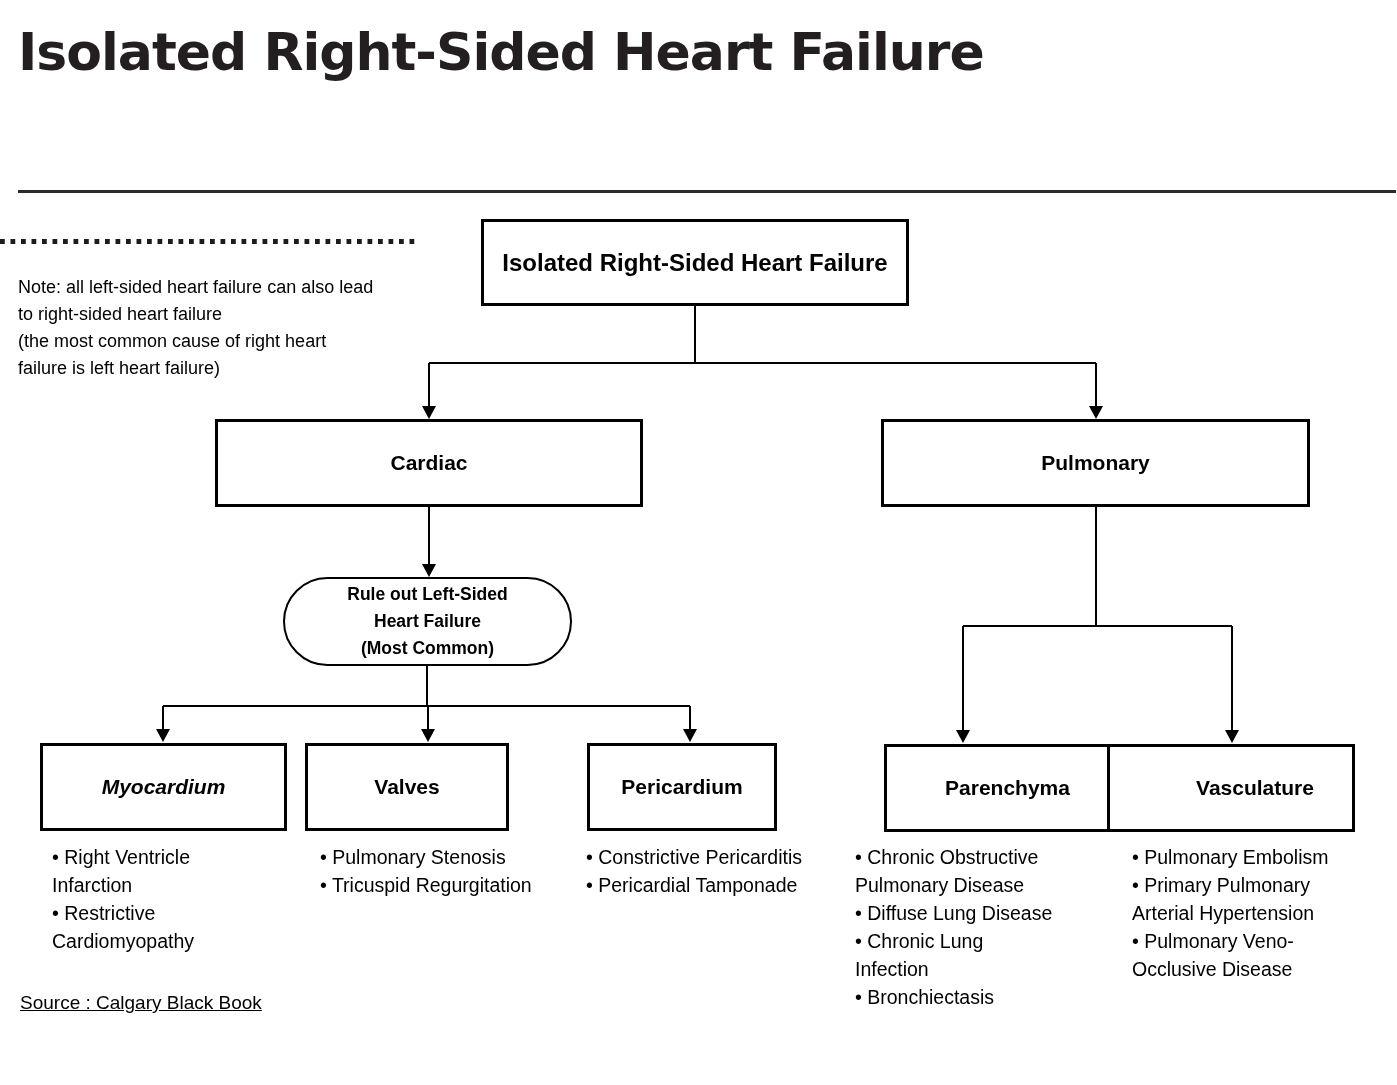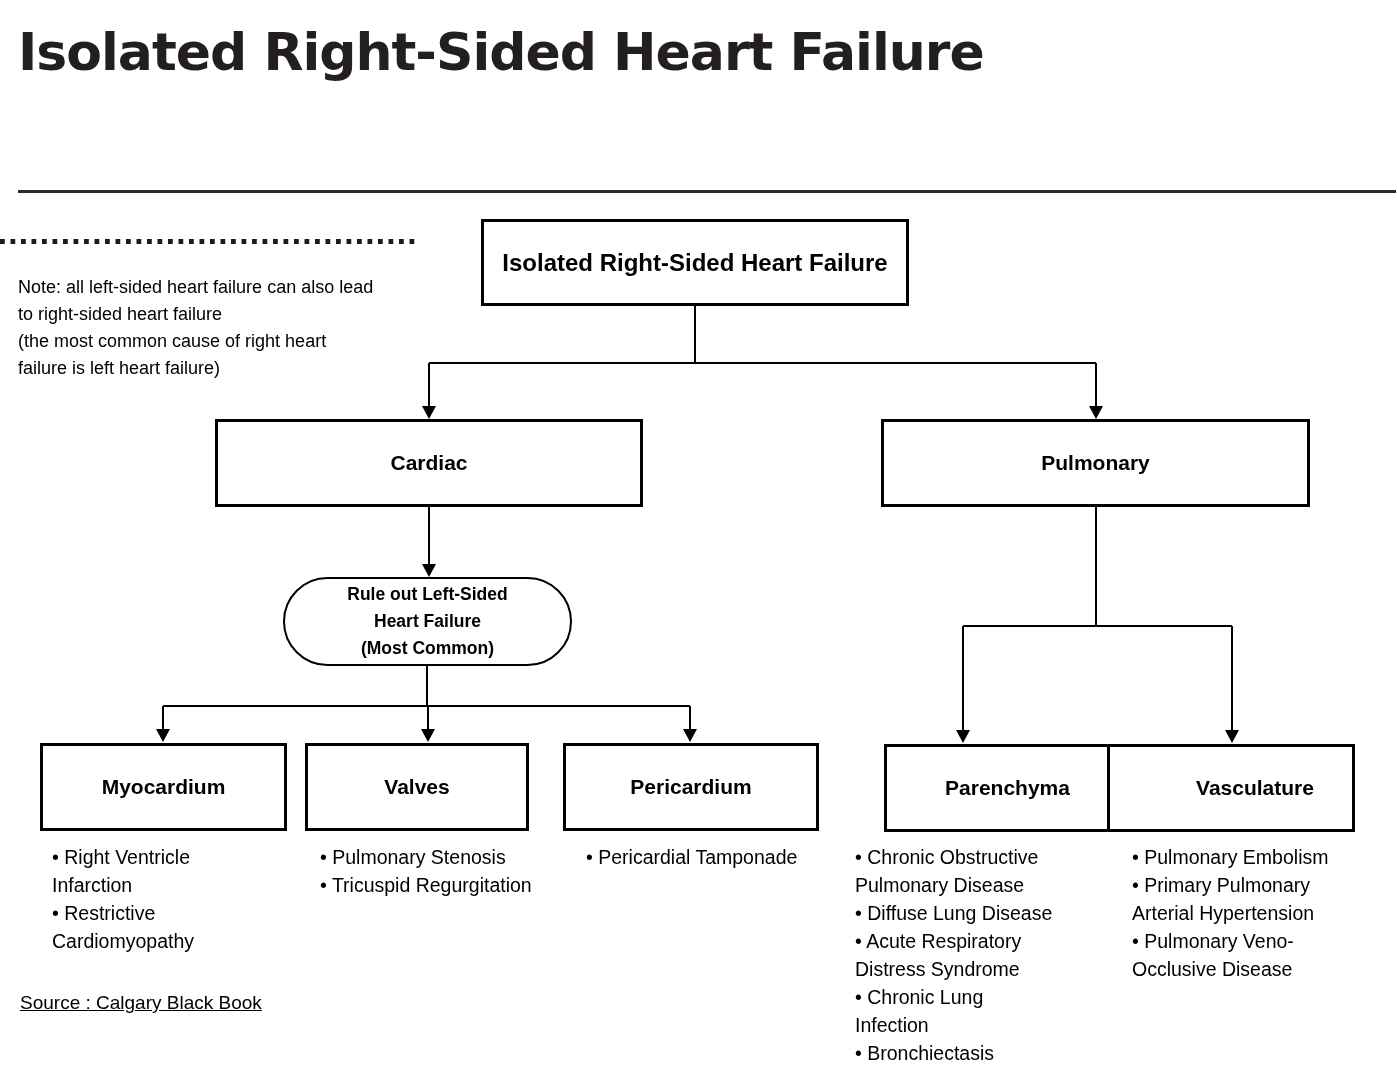--- a/index.html
+++ b/index.html
@@ -42,23 +42,23 @@
   }
   .node-root  { left: 481px; top: 219px; width: 428px; height: 87px; font-size: 24px; line-height: 33px; }
   .node-cardiac   { left: 215px; top: 419px; width: 428px; height: 88px; font-size: 21px; }
   .node-pulmonary { left: 881px; top: 419px; width: 429px; height: 88px; font-size: 21px; }
   .node-stadium {
     left: 283px; top: 577px; width: 289px; height: 89px;
     border-width: 2.5px; border-radius: 45px;
     font-size: 17.5px; line-height: 27px; white-space: pre-line;
   }
   .node-leaf { top: 743px; height: 88px; font-size: 21px; }
-  .node-myocardium  { left: 40px;   width: 247px; }
-  .node-valves      { left: 305px;  width: 224px; }
-  .node-pericardium { left: 563px;  width: 256px; }
+  .node-myocardium  { left: 40px;   width: 247px; font-style: italic; }
+  .node-valves      { left: 305px;  width: 204px; }
+  .node-pericardium { left: 587px;  width: 190px; }
   .node-parenchyma  { left: 840px;  top: 744px; width: 247px; margin-left: 44px; }
   .node-vasculature { left: 1107px; top: 744px; width: 248px; padding-left: 48px; }
   .bullet-list {
     position: absolute; top: 843px;
     width: 262px;
     font-size: 19.5px; line-height: 28px;
   }
   .list-myocardium  { left: 52px; width: 250px; }
   .list-valves      { left: 320px; }
   .list-pericardium { left: 586px; }
@@ -133,28 +133,27 @@
     <div class="bullet-item">• Right Ventricle
 Infarction</div>
     <div class="bullet-item">• Restrictive
 Cardiomyopathy</div>
   </div>
 <div class="bullet-list list-valves">
     <div class="bullet-item">• Pulmonary Stenosis</div>
     <div class="bullet-item">• Tricuspid Regurgitation</div>
   </div>
 <div class="bullet-list list-pericardium">
+    <div class="bullet-item">• Constrictive Pericarditis</div>
     <div class="bullet-item">• Pericardial Tamponade</div>
   </div>
 <div class="bullet-list list-parenchyma">
     <div class="bullet-item">• Chronic Obstructive
 Pulmonary Disease</div>
     <div class="bullet-item">• Diffuse Lung Disease</div>
-    <div class="bullet-item">• Acute Respiratory
-Distress Syndrome</div>
     <div class="bullet-item">• Chronic Lung
 Infection</div>
     <div class="bullet-item">• Bronchiectasis</div>
   </div>
 <div class="bullet-list list-vasculature">
     <div class="bullet-item">• Pulmonary Embolism</div>
     <div class="bullet-item">• Primary Pulmonary
 Arterial Hypertension</div>
     <div class="bullet-item">• Pulmonary Veno-
 Occlusive Disease</div>

